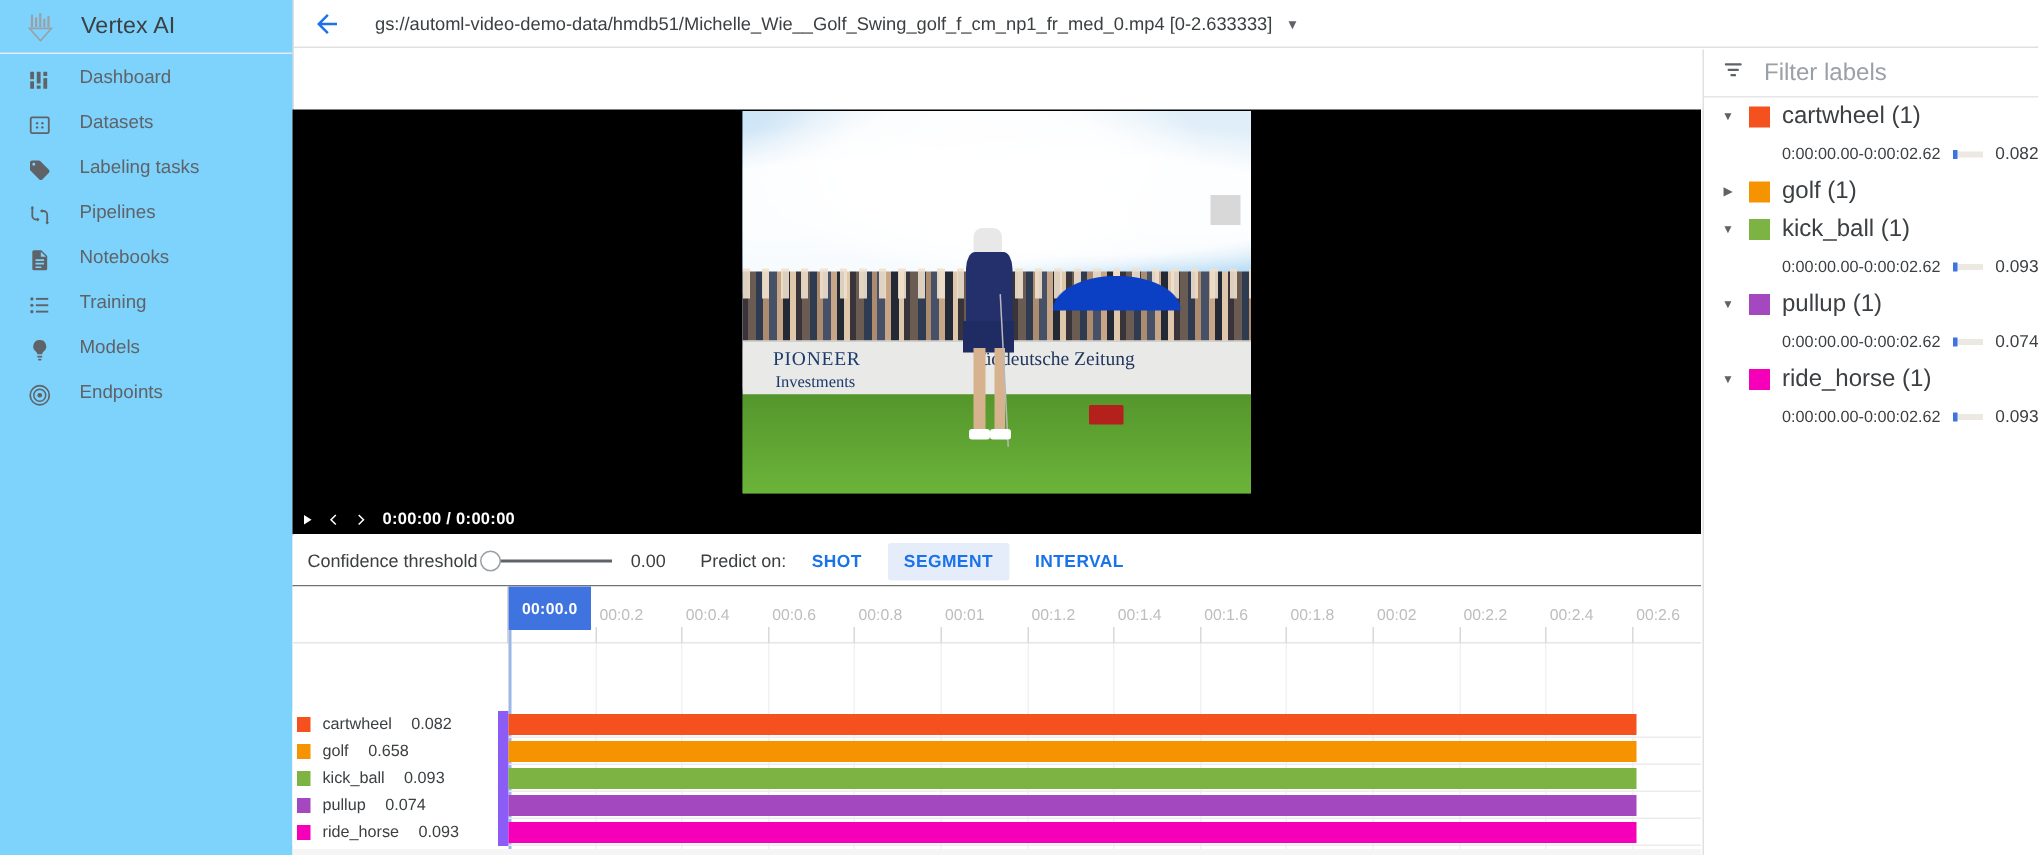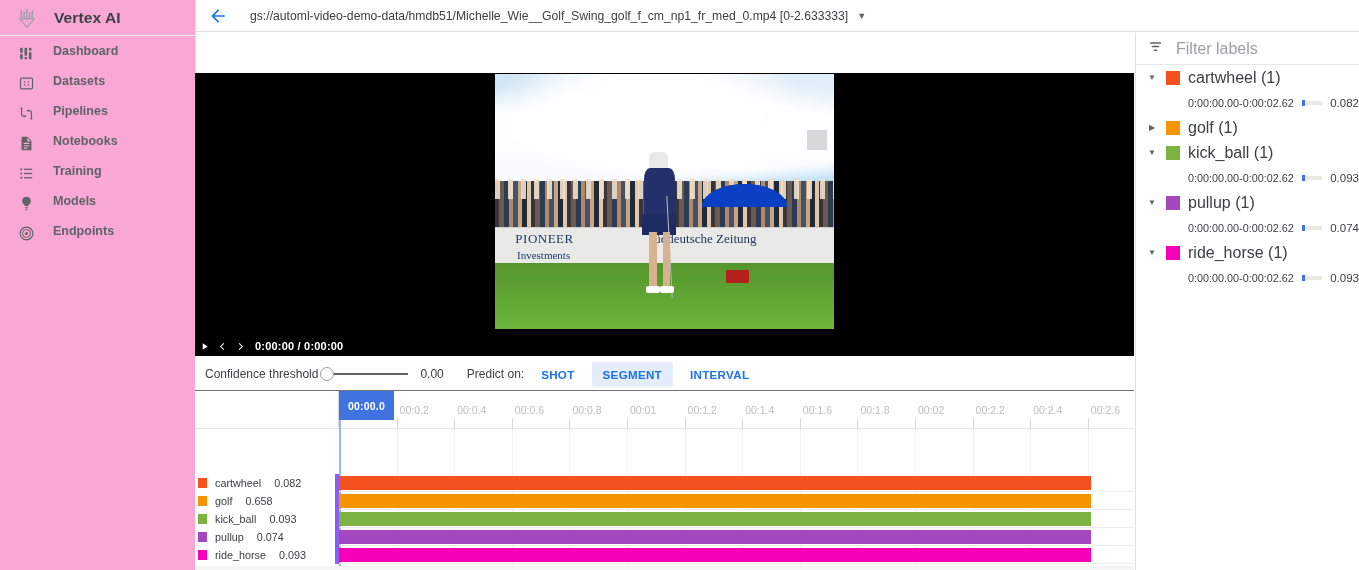--- a/index.html
+++ b/index.html
@@ -8,21 +8,21 @@
     width: 1359px; height: 570px;
     font-family: "Liberation Sans", sans-serif;
     background: #fff;
     overflow: hidden;
   }
   #app { position: relative; width: 1359px; height: 570px; }
 
   
   #sidebar {
     position: absolute; left: 0; top: 0; width: 196px; height: 570px;
-    background: #f9a8d4; border-right: 1px solid #e0e0e0; font-weight: bold;
+    background: #7dd3fc; border-right: 1px solid #e0e0e0;
   }
   .brand {
     height: 36px; display: flex; align-items: center; gap: 14px;
     padding-left: 14px; border-bottom: 1px solid #e8eaed;
   }
   .brand-logo { width: 26px; height: 26px; display: flex; align-items: center; justify-content: center; }
   .brand-title { font-size: 15.5px; color: #3c4043; letter-spacing: .1px; }
   .nav { padding-top: 8px; }
   .nav-item {
     height: 30px; display: flex; align-items: flex-start; gap: 18px;
@@ -139,21 +139,21 @@
   }
   #playhead-line { position:absolute; left:0; top:29px; width:1.5px; height:150px; background:#9cb6e8; }
 
   #tl-body { position:relative; height:141px; }
   .gridline { position:absolute; top:0; width:1px; height:141px; background:#f2f2f2; }
   #tl-rows { position:absolute; left:0; top:45px; width:100%; }
   .tl-row { position:relative; height:18px; border-bottom: 1px solid #ececec; }
   .tl-row-label {
     position:absolute; left:0; top:0; width:144px; height:18px;
     display:flex; align-items:center; gap:8px; padding-left:3px;
-    border-right:4px solid #8b5cf6; background:#fff;
+    border-right:7px solid #8b5cf6; background:#fff;
   }
   .swatch { width:9px; height:10px; flex:0 0 9px; }
   .tl-name { font-size:10.8px; color:#3c4043; }
   .tl-score { font-size:10.8px; color:#3c4043; margin-left:5px; }
   .tl-bar { position:absolute; left:144px; top:2px; height:14px; }
 
   
   #right-panel {
     position:absolute; left:1135px; top:33px; width:224px; height:537px;
     background:#fff; border-left:1px solid #e0e0e0;
@@ -216,20 +216,28 @@
           <span class="nav-icon">
             <svg width="17" height="17" viewBox="0 0 24 24" fill="currentColor">
               <rect x="3.5" y="4.5" width="17" height="15" rx="1.4" fill="none" stroke="currentColor" stroke-width="1.7"></rect>
               <circle cx="9.5" cy="10" r="1.1"></circle>
               <circle cx="14.5" cy="10" r="1.1"></circle>
               <circle cx="9.5" cy="14" r="1.1"></circle>
               <circle cx="14.5" cy="14" r="1.1"></circle>
             </svg>
           </span>
           <span>Datasets</span>
+        </div>
+        <div class="nav-item">
+          <span class="nav-icon">
+            <svg width="17" height="17" viewBox="0 0 24 24" fill="currentColor">
+              <path d="M20.6 11.6 12.4 3.4A2 2 0 0 0 11 2.8H4.8A2 2 0 0 0 2.8 4.8V11a2 2 0 0 0 .6 1.4l8.2 8.2a2 2 0 0 0 2.8 0l6.2-6.2a2 2 0 0 0 0-2.8zM6.4 7.8A1.4 1.4 0 1 1 7.8 6.4 1.4 1.4 0 0 1 6.4 7.8z"></path>
+            </svg>
+          </span>
+          <span>Labeling tasks</span>
         </div>
         <div class="nav-item">
           <span class="nav-icon">
             <svg width="17" height="17" viewBox="0 0 24 24" fill="currentColor">
               <path d="M5 4v8.5a3.5 3.5 0 0 0 3.5 3.5H11" fill="none" stroke="currentColor" stroke-width="1.7"></path>
               <path d="M19 20v-8.5A3.5 3.5 0 0 0 15.5 8H13" fill="none" stroke="currentColor" stroke-width="1.7"></path>
               <path d="M3.2 5.6 5 3.2l1.8 2.4zM17.2 18.4 19 20.8l1.8-2.4z"></path>
               <path d="M9.5 14.2 11.8 16l-2.3 1.8zM14.5 6.2 12.2 8l2.3 1.8z"></path>
             </svg>
           </span>

